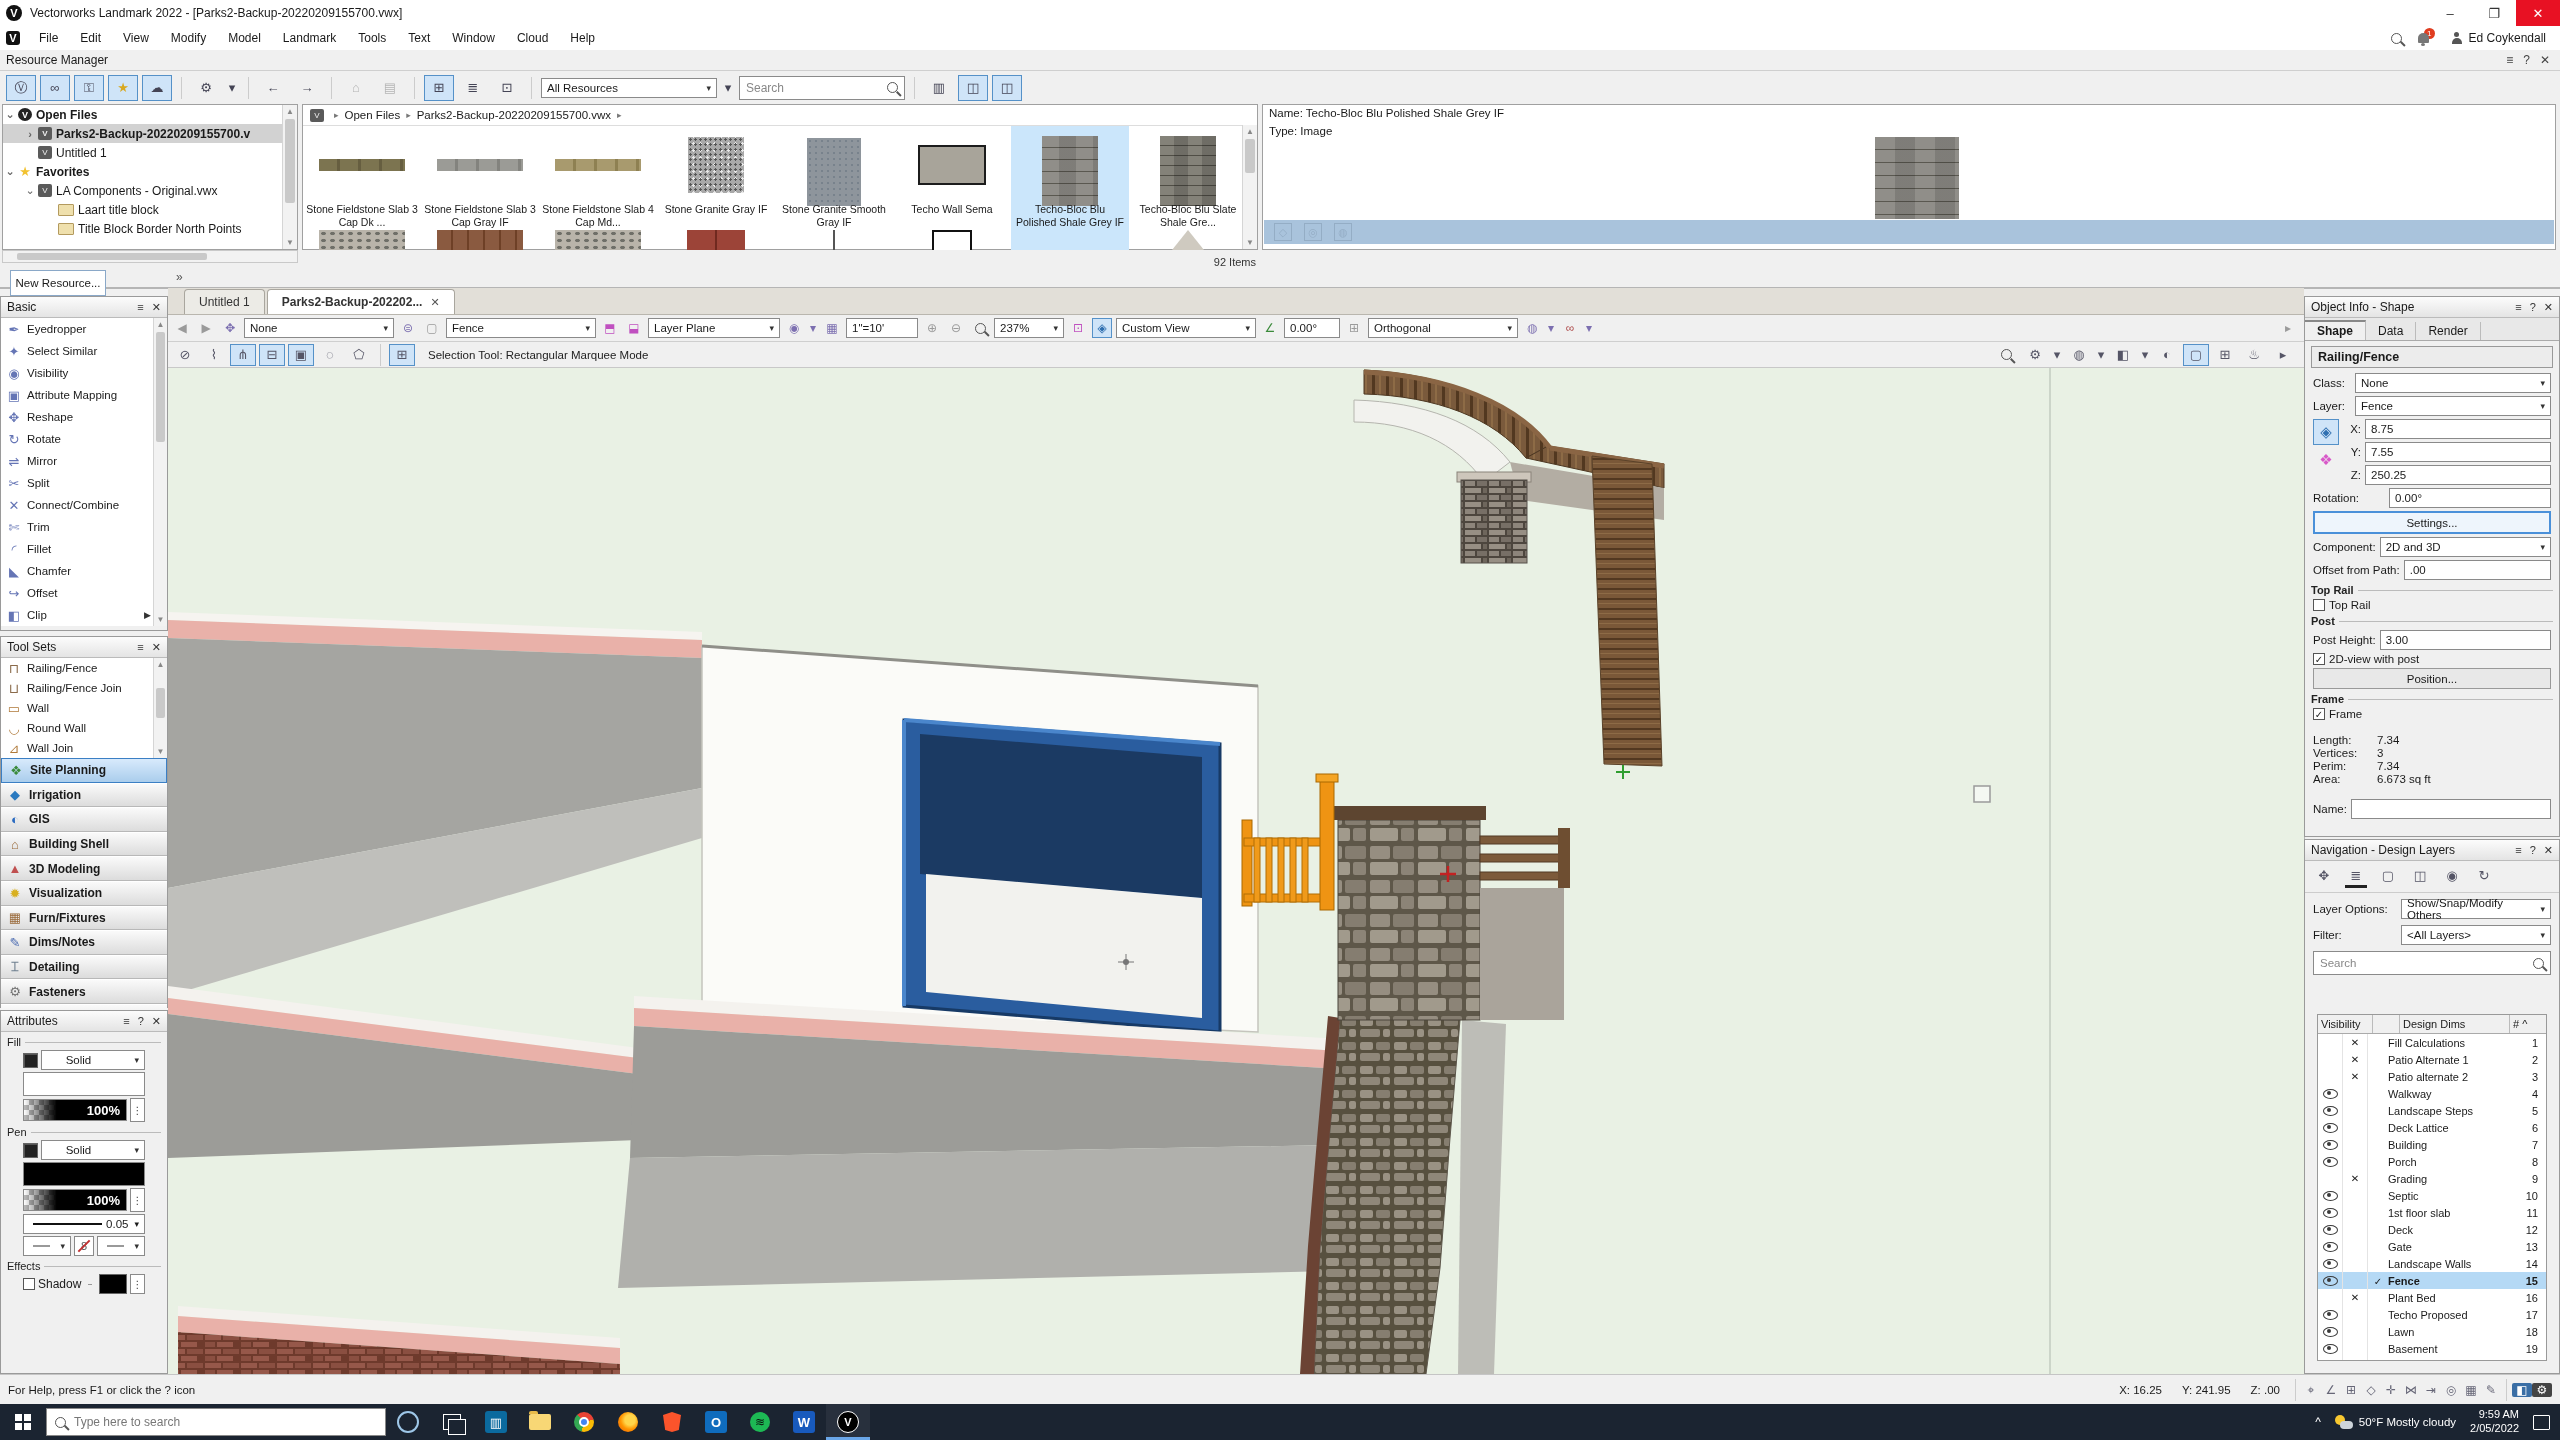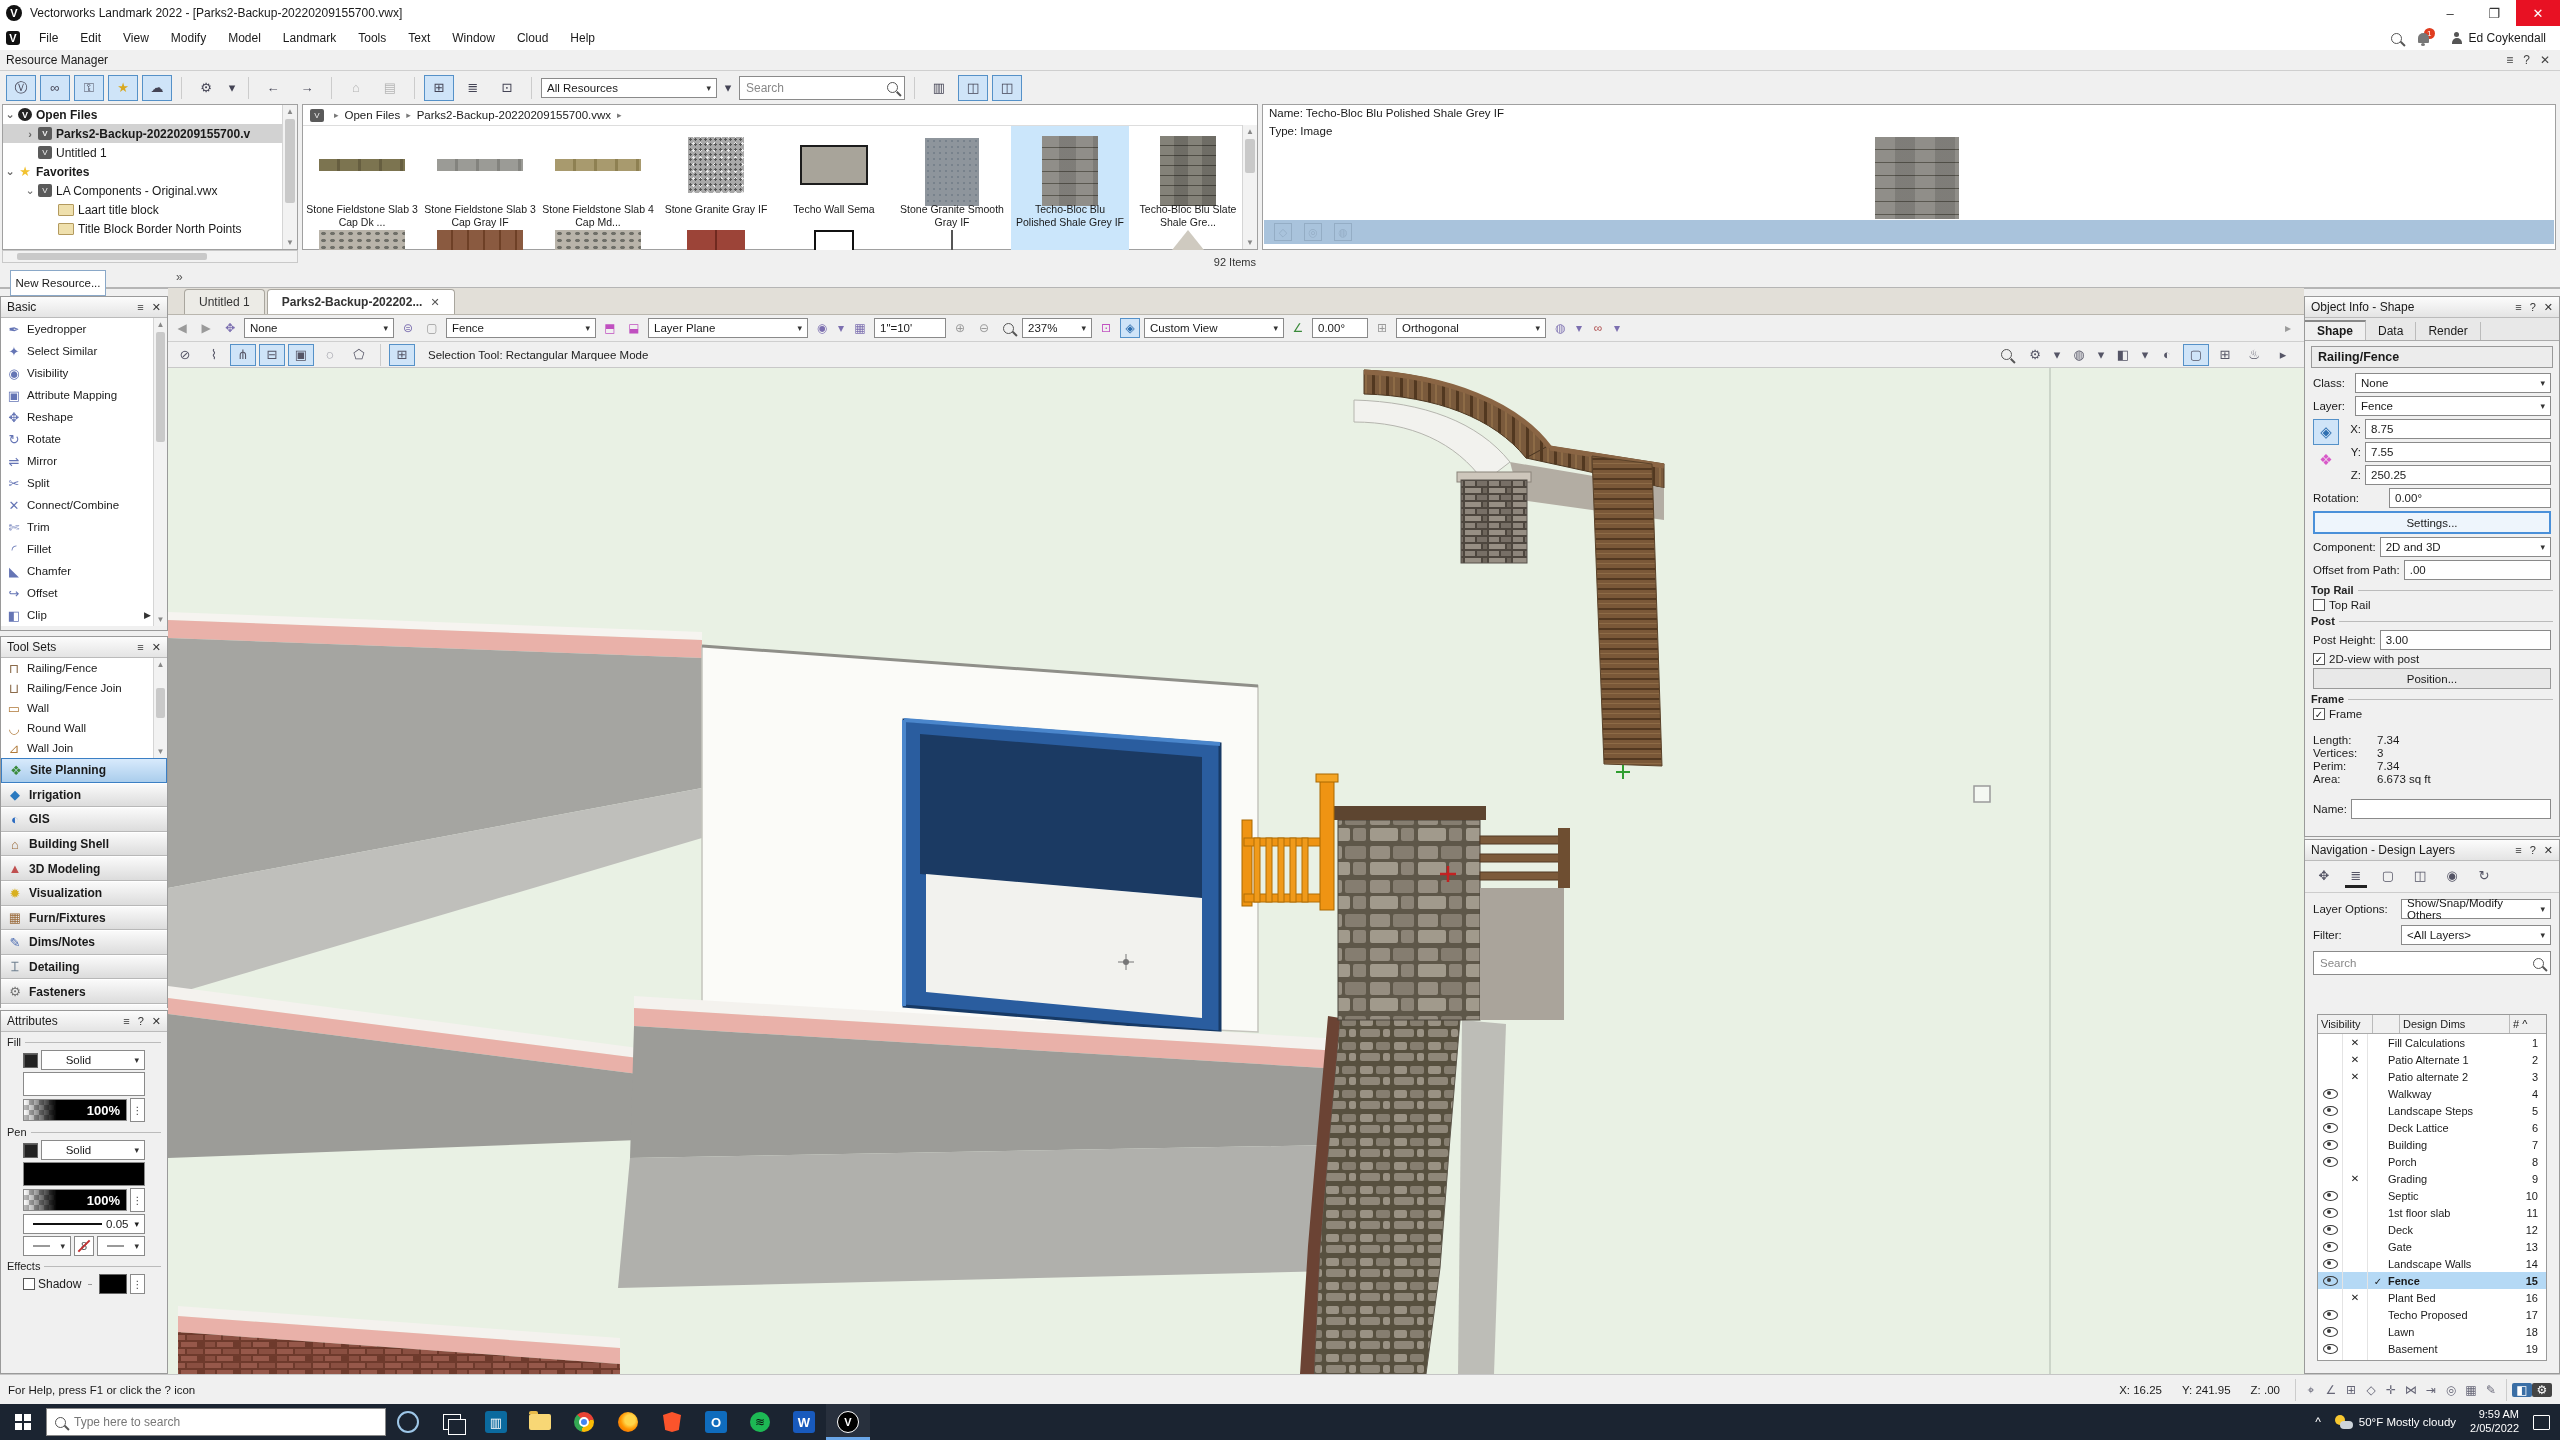--- a/index.html
+++ b/index.html
@@ -427,34 +427,34 @@
           </div>
 
           <div class="thumb" data-kind="square-speckle">
             <span class="timgwrap">
               <span class="timg"></span>
             </span>
             <span class="tname">Stone Granite Gray IF</span>
             <span class="t2" data-k2="red"></span>
           </div>
 
+          <div class="thumb" data-kind="tall-granite">
+            <span class="timgwrap">
+              <span class="timg"></span>
+            </span>
+            <span class="tname">Stone Granite Smooth Gray IF</span>
+            <span class="t2" data-k2="line"></span>
+          </div>
+
           <div class="thumb" data-kind="framed-gray">
             <span class="timgwrap">
               <span class="timg"></span>
             </span>
             <span class="tname">Techo Wall Sema</span>
             <span class="t2" data-k2="frame"></span>
-          </div>
-
-          <div class="thumb" data-kind="tall-granite">
-            <span class="timgwrap">
-              <span class="timg"></span>
-            </span>
-            <span class="tname">Stone Granite Smooth Gray IF</span>
-            <span class="t2" data-k2="line"></span>
           </div>
 
           <div class="thumb sel" data-kind="tall-bricks">
             <span class="timgwrap">
               <span class="timg"></span>
             </span>
             <span class="tname">Techo-Bloc Blu Polished Shale Grey IF</span>
             <span class="t2" data-k2=""></span>
           </div>
 
@@ -510,21 +510,21 @@
     <span class="dd" style="width:150px">
         <span>None</span>
       </span>
     <span class="vb-ic">⊜</span>
     <span class="vb-ic gray">▢</span>
     <span class="dd" style="width:150px">
         <span>Fence</span>
       </span>
     <span class="vb-ic magenta">⬒</span>
     <span class="vb-ic magenta">⬓</span>
-    <span class="dd" style="width:160px">
+    <span class="dd" style="width:132px">
         <span>Layer Plane</span>
       </span>
     <span class="vb-ic">◉</span>
     <span class="vb-ic" style="width:10px">▾</span>
     <span class="vb-ic">▦</span>
     <span class="fld" style="width:72px">
         <span>1"=10'</span>
       </span>
     <span class="vb-ic gray">⊕</span>
     <span class="vb-ic gray">⊖</span>

